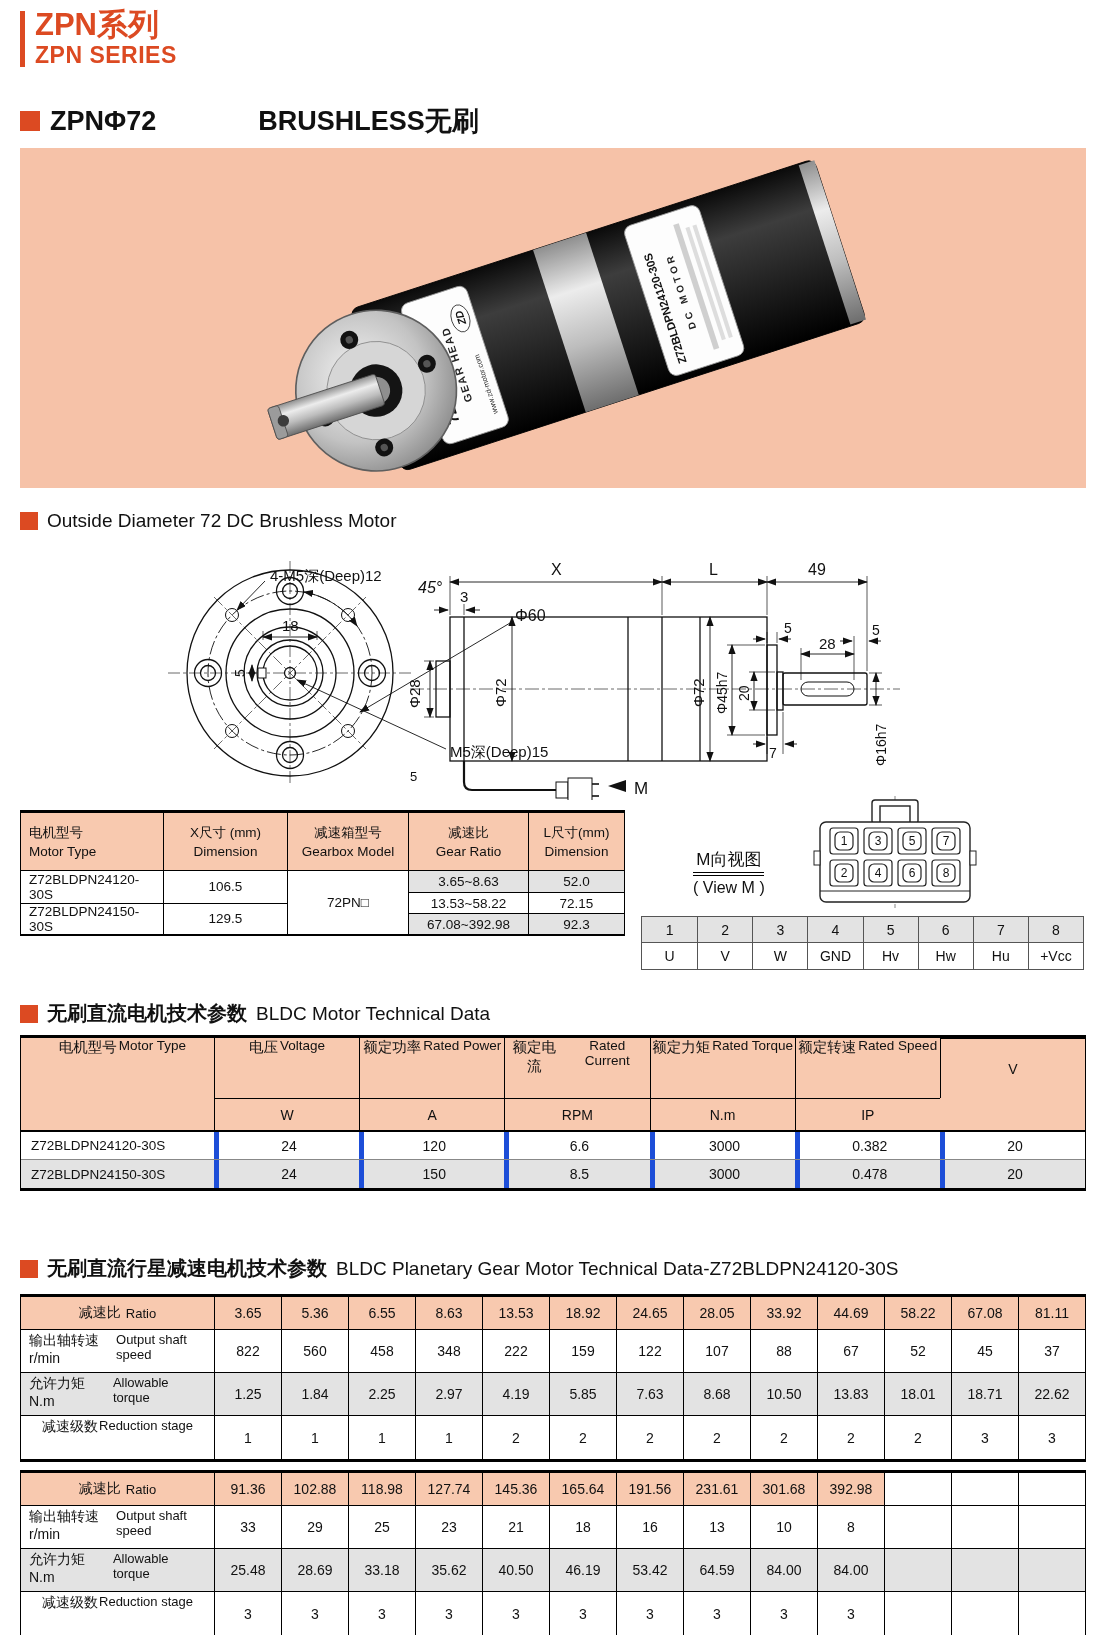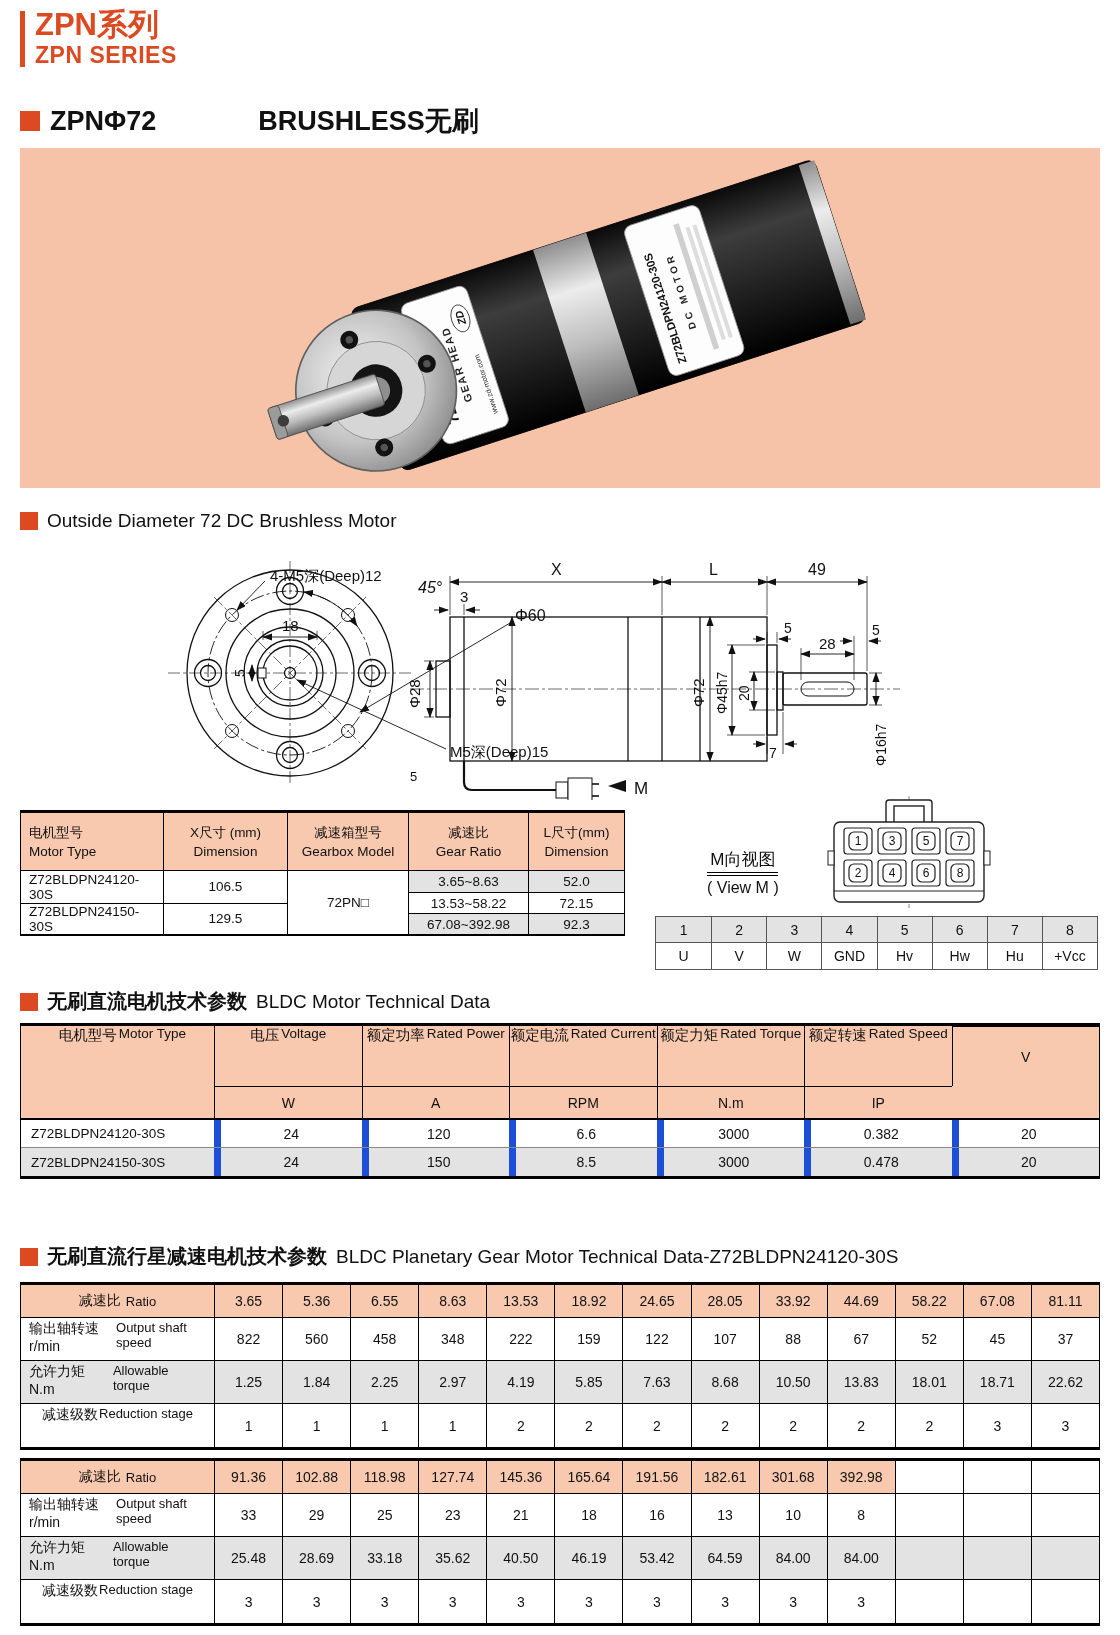--- a/index.html
+++ b/index.html
@@ -4,21 +4,21 @@
 <style>
   :root{
     --accent:#dc4a22;
     --hdr:#f8c9af;
     --gray:#e3e3e3;
     --photo:#f6c2a8;
   }
   *{box-sizing:border-box;margin:0;padding:0}
   body{width:1120px;height:1635px;background:#fff;color:#111;
        font-family:"Liberation Sans","DejaVu Sans",sans-serif;overflow:hidden}
-  .page{width:1120px;height:1635px;padding:8px 20px 0 20px;position:relative}
+  .page{width:1120px;height:1635px;padding:8px 34px 0 20px;position:relative}
 
   
   .series{display:flex;align-items:stretch;gap:10px;height:62px}
   .series-bar{width:5px;background:var(--accent);margin-top:3px;height:56px}
   .series-cn{font-size:31px;font-weight:bold;color:var(--accent);line-height:34px}
   .series-en{font-size:23px;font-weight:bold;color:var(--accent);line-height:26px;letter-spacing:.5px}
   .model{display:flex;align-items:center;gap:10px;margin-top:36px;height:30px}
   .sq{width:20px;height:20px;background:var(--accent);flex:0 0 auto}
   .model-name{font-size:27px;font-weight:bold}
   .model-type{font-size:27px;font-weight:bold;margin-left:92px}
@@ -64,36 +64,36 @@
   .vm-cn{font-size:17px;border-bottom:4px double #000;padding:0 3px 1px;display:inline-block}
   .vm-en{font-size:16px;margin-top:3px}
   .conn{position:absolute;left:168px;top:-16px}
   .pin-table{position:absolute;left:0;top:106px;width:443px;border:1px solid #555}
   .pin-row{display:grid;grid-template-columns:repeat(8,1fr);height:26px}
   .pin-row.nums{background:var(--gray);border-bottom:1px solid #555}
   .pin-cell{border-left:1px solid #555;display:flex;align-items:center;justify-content:center;font-size:14px}
   .pin-cell:first-child{border-left:none}
 
   
-  .sec2{margin-top:4px}
+  .sec2{margin-top:16px}
   .b-table{margin-top:8px;border:1px solid #000;border-top:3px solid #000;border-bottom:3px solid #000}
   .b-header{display:grid;grid-template-columns:193px repeat(6,1fr);grid-template-rows:60px 32px;
             background:var(--hdr);border-bottom:2.5px solid #000}
   .b-h{border-left:1px solid #000;display:flex;flex-direction:row;justify-content:center;
        text-align:center;gap:2px}
   .b-h .cn{font-size:14.5px}
   .b-h .en{font-size:13.5px}
   .b-h0{grid-row:1/3;border-left:none;align-items:flex-start;text-align:left;padding-left:10px}
   .b-u{border-left:1px solid #000;border-top:1px solid #000;display:flex;align-items:center;
        justify-content:center;font-size:14px}
   .b-row{display:grid;grid-template-columns:193px repeat(6,1fr);height:28px;border-bottom:1px solid #888}
   .b-row:last-child{border-bottom:none}
   .b-row.alt{background:var(--gray)}
   .b-label{display:flex;align-items:center;padding-left:10px;font-size:13.5px}
-  .b-cell{border-left:7px solid #1d4ed8;display:flex;align-items:center;justify-content:center;font-size:14px}
+  .b-cell{border-left:5px solid #1d4ed8;display:flex;align-items:center;justify-content:center;font-size:14px}
 
   
   .sec3{margin-top:64px}
   .p-table{margin-top:12px;border:1px solid #000;border-top:3px solid #000;border-bottom:3px solid #000}
   .p-table.second{margin-top:8px}
   .p-row{display:grid;grid-template-columns:193px repeat(13,1fr);border-bottom:1px solid #000}
   .p-row:last-child{border-bottom:none}
   .p-row.h34{height:33px}
   .p-row.h44{height:43px}
   .p-label{display:flex;flex-direction:row;justify-content:center;padding:2px 8px;gap:1px}
@@ -580,21 +580,21 @@
           <span class="l1">减速比</span>
           <span class="l2">Ratio</span>
         </div>
     <div class="p-cell">91.36</div>
         <div class="p-cell">102.88</div>
         <div class="p-cell">118.98</div>
         <div class="p-cell">127.74</div>
         <div class="p-cell">145.36</div>
         <div class="p-cell">165.64</div>
         <div class="p-cell">191.56</div>
-        <div class="p-cell">182.61</div>
+        <div class="p-cell">231.61</div>
         <div class="p-cell">301.68</div>
         <div class="p-cell">392.98</div>
         <div class="p-cell"></div>
         <div class="p-cell"></div>
         <div class="p-cell"></div>
       </div>
     <div class="p-row h44">
       <div class="p-label">
           <span class="l1">输出轴转速 r/min</span>
           <span class="l2">Output shaft speed</span>

